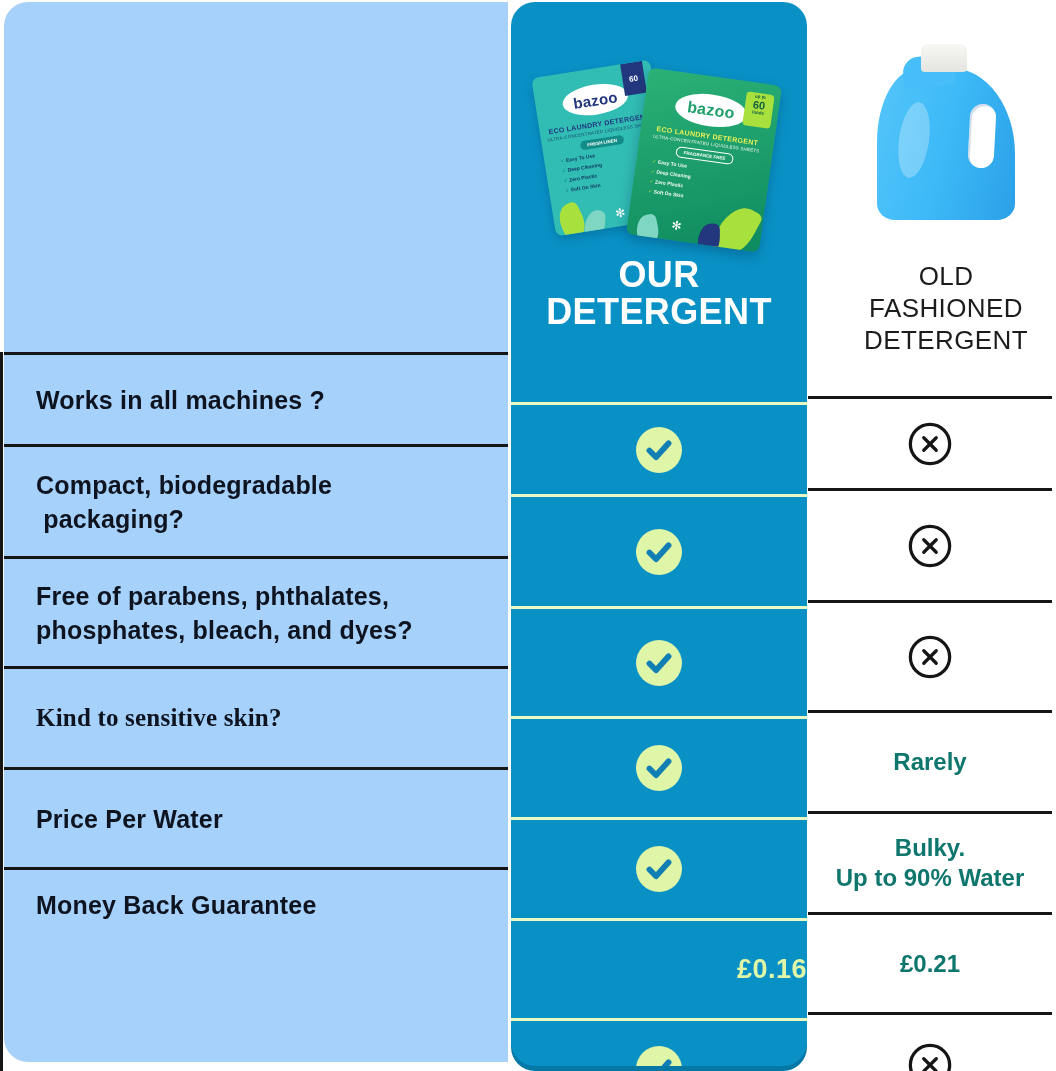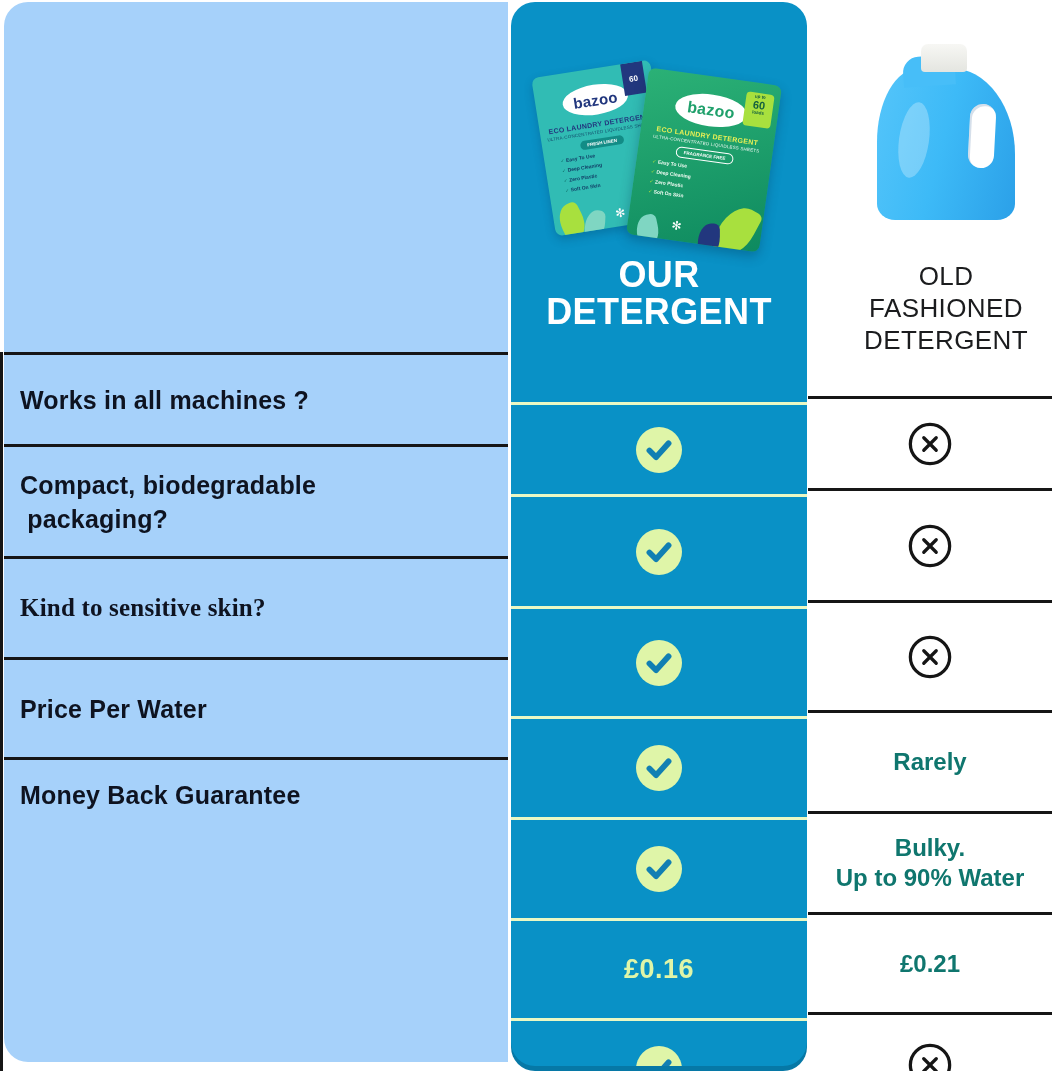--- a/index.html
+++ b/index.html
@@ -34,21 +34,21 @@
   .col-mid{left:511px;top:2px;width:296px;height:1064px;background:var(--our-column-bg);
     border-radius:24px;overflow:hidden;box-shadow:0 5px 0 0 var(--our-column-shadow);}
   .col-right{left:808px;top:0;width:244px;height:1071px;background:transparent;}
 
   .header-cell{position:relative;}
   .col-left .header-cell{height:350px;}
   .col-mid .header-cell{height:350px;}
   .col-right .header-cell{height:352px;padding-left:32px;}
 
   .cell{display:flex;align-items:center;justify-content:center;}
-  .left-cell{border-top:3px solid var(--divider-dark);justify-content:flex-start;padding-left:16px;padding-right:14px;}
+  .left-cell{border-top:3px solid var(--divider-dark);justify-content:flex-start;padding-left:32px;padding-right:14px;}
   .mid-cell{border-top:3px solid var(--divider-lime);}
   .right-cell{border-top:3px solid var(--divider-dark);}
 
   .q{font-weight:bold;font-size:25px;line-height:34px;letter-spacing:.2px;color:var(--text-dark);white-space:pre-wrap;}
   .val{font-weight:bold;text-align:center;white-space:pre-line;}
   .val.old{font-size:24px;line-height:30px;color:#0f766e;}
   .val.our{font-size:27px;color:var(--accent-lime);letter-spacing:.5px;}
   .icon-wrap{display:flex;align-items:center;justify-content:center;}
 
   
@@ -111,20 +111,24 @@
   <div class="col col-left">
     <div class="header-cell"></div>
     <div id="rows-left">
         <div class="cell left-cell" style="height: 92px;">
           <span class="q">Works in all machines ?</span>
         </div>
         <div class="cell left-cell" style="height: 112px;">
           <span class="q">Compact, biodegradable
  packaging?</span>
         </div>
+        <div class="cell left-cell" style="height: 110px;">
+          <span class="q">Free of parabens, phthalates,
+phosphates, bleach, and dyes?</span>
+        </div>
         <div class="cell left-cell" style="height: 101px; font-family: Liberation Serif, serif;">
           <span class="q">Kind to sensitive skin?</span>
         </div>
         <div class="cell left-cell" style="height: 100px;">
           <span class="q">Price Per Water</span>
         </div>
         <div class="cell left-cell" style="height: 73px;">
           <span class="q">Money Back Guarantee</span>
         </div>
       </div>
@@ -214,21 +218,21 @@
           </span>
         </div>
         <div class="cell mid-cell" style="height: 101px;">
           <span class="icon-wrap">
             <svg width="46" height="46" viewBox="0 0 48 48">
               <circle cx="24" cy="24" r="24" fill="var(--accent-lime)"></circle>
               <path d="M14 24.5 L21 31.5 L34 17" fill="none" stroke="var(--check-stroke)" stroke-width="6" stroke-linecap="round" stroke-linejoin="round"></path>
             </svg>
           </span>
         </div>
-        <div class="cell mid-cell" style="height: 100px;">
+        <div class="cell mid-cell" style="height: 100px; justify-content: flex-end;">
           <span class="val our">£0.16</span>
         </div>
         <div class="cell mid-cell" style="height: 98px;">
           <span class="icon-wrap">
             <svg width="46" height="46" viewBox="0 0 48 48">
               <circle cx="24" cy="24" r="24" fill="var(--accent-lime)"></circle>
               <path d="M14 24.5 L21 31.5 L34 17" fill="none" stroke="var(--check-stroke)" stroke-width="6" stroke-linecap="round" stroke-linejoin="round"></path>
             </svg>
           </span>
         </div>

